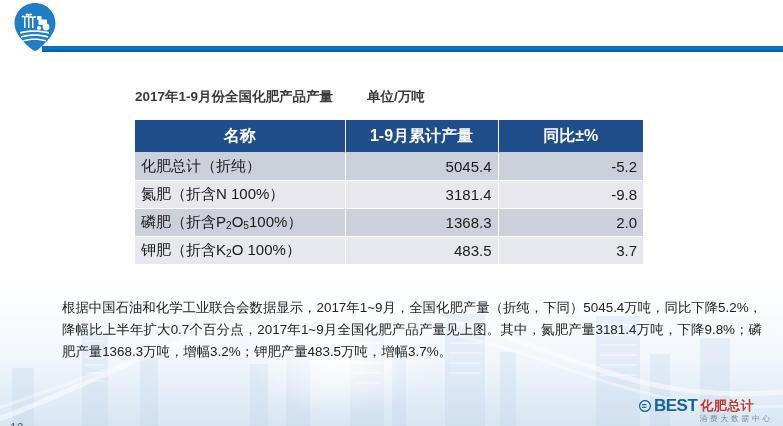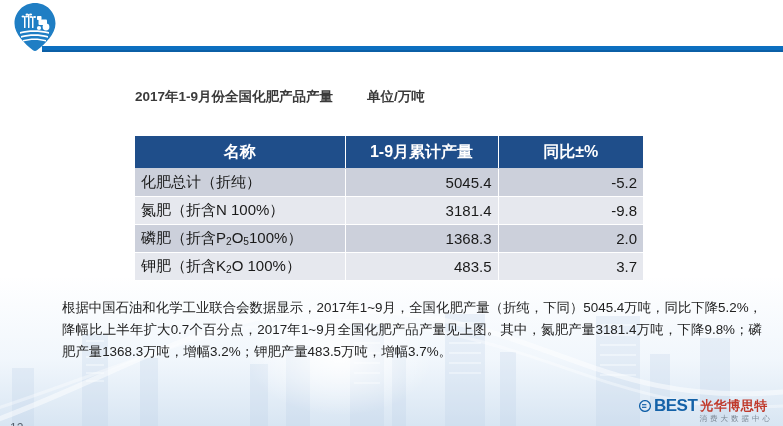--- a/index.html
+++ b/index.html
@@ -114,21 +114,21 @@
     color: #3a3a3a;
     white-space: nowrap;
   }
   .tbl-caption .unit {
     margin-left: 34px;
   }
 
   .data-table {
     position: absolute;
     left: 135px;
-    top: 136px;
+    top: 120px;
     width: 508px;
     border-collapse: collapse;
     table-layout: fixed;
   }
   .data-table th {
     background: #1f4e8a;
     color: #ffffff;
     font-size: 16px;
     font-weight: bold;
     height: 32px;
@@ -349,18 +349,18 @@
   <div class="page-number">12</div>
 
   <div class="brand">
     <div class="brand-top">
       <svg width="12" height="12" viewBox="0 0 12 12">
         <circle cx="6" cy="6" r="5.4" fill="none" stroke="#1462a8" stroke-width="1.3"></circle>
         <rect x="3" y="4.1" width="4.4" height="1.2" fill="#1462a8"></rect>
         <rect x="3" y="6.7" width="4.4" height="1.2" fill="#1462a8"></rect>
       </svg>
       <span class="brand-mark">BEST</span>
-      <span class="brand-cn">光华博思特</span>
+      <span class="brand-cn">化肥总计</span>
     </div>
     <div class="brand-sub">消费大数据中心</div>
   </div>
 
 </div>
 
 </body></html>

